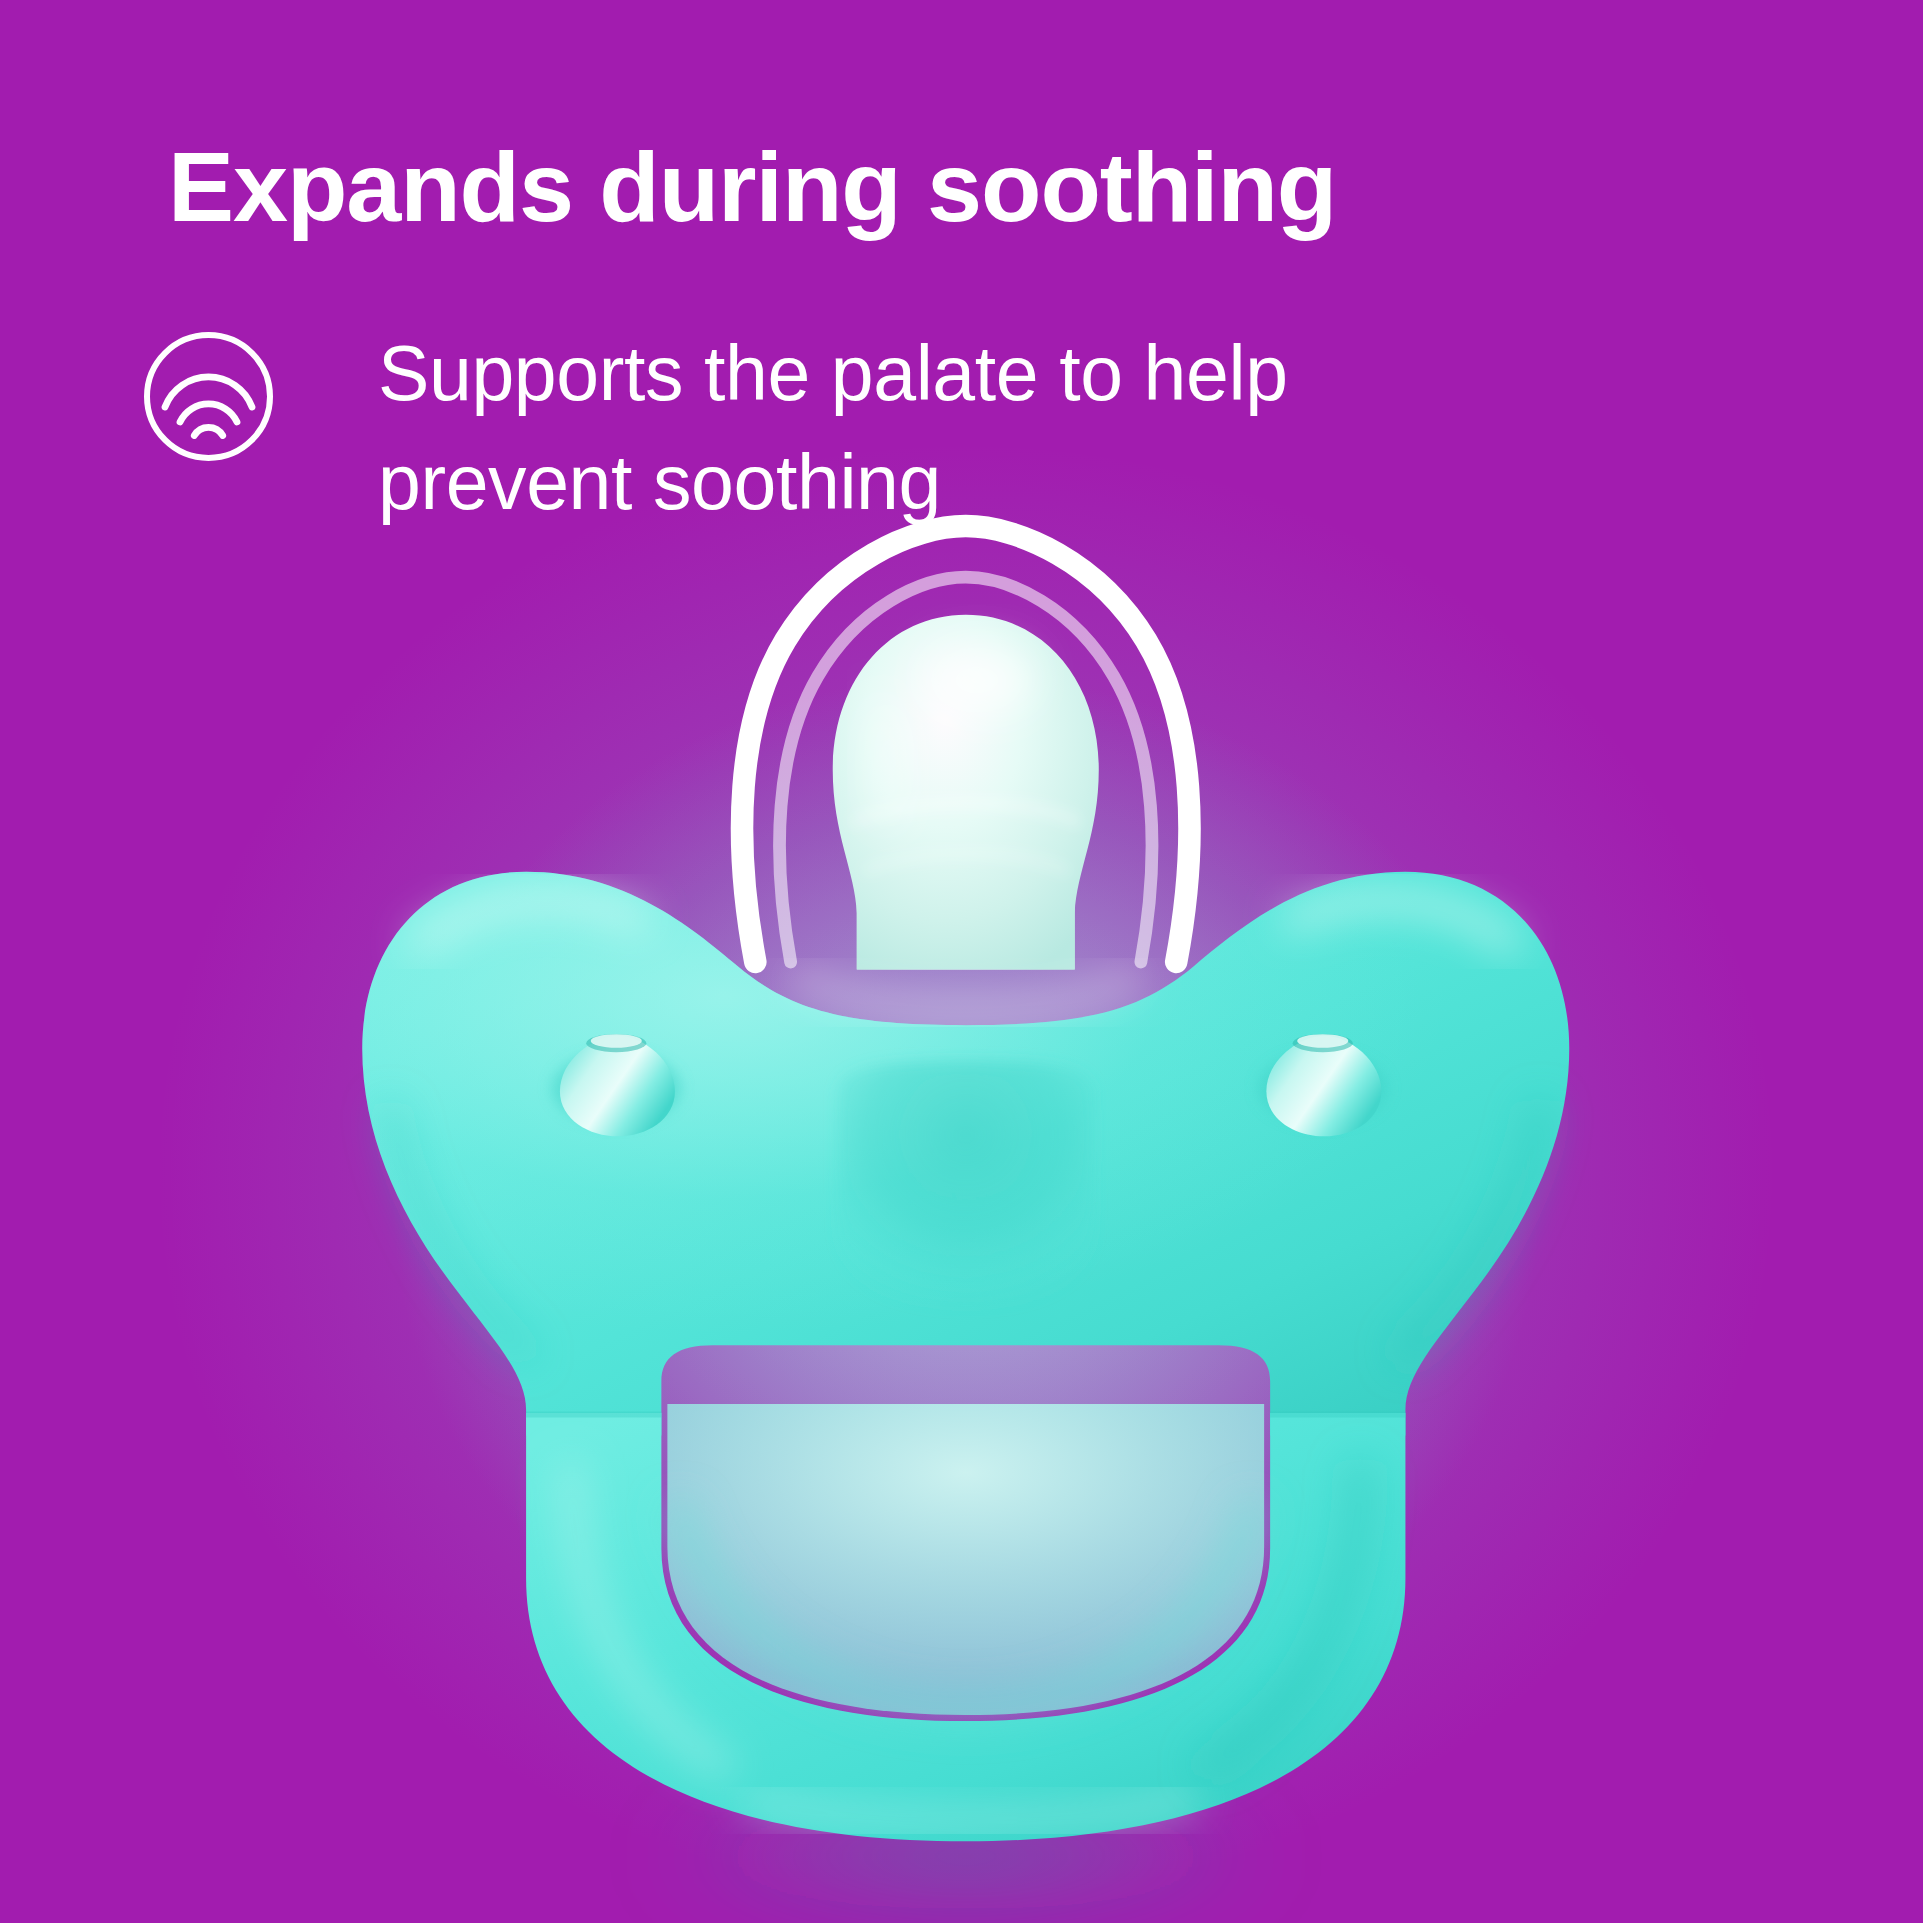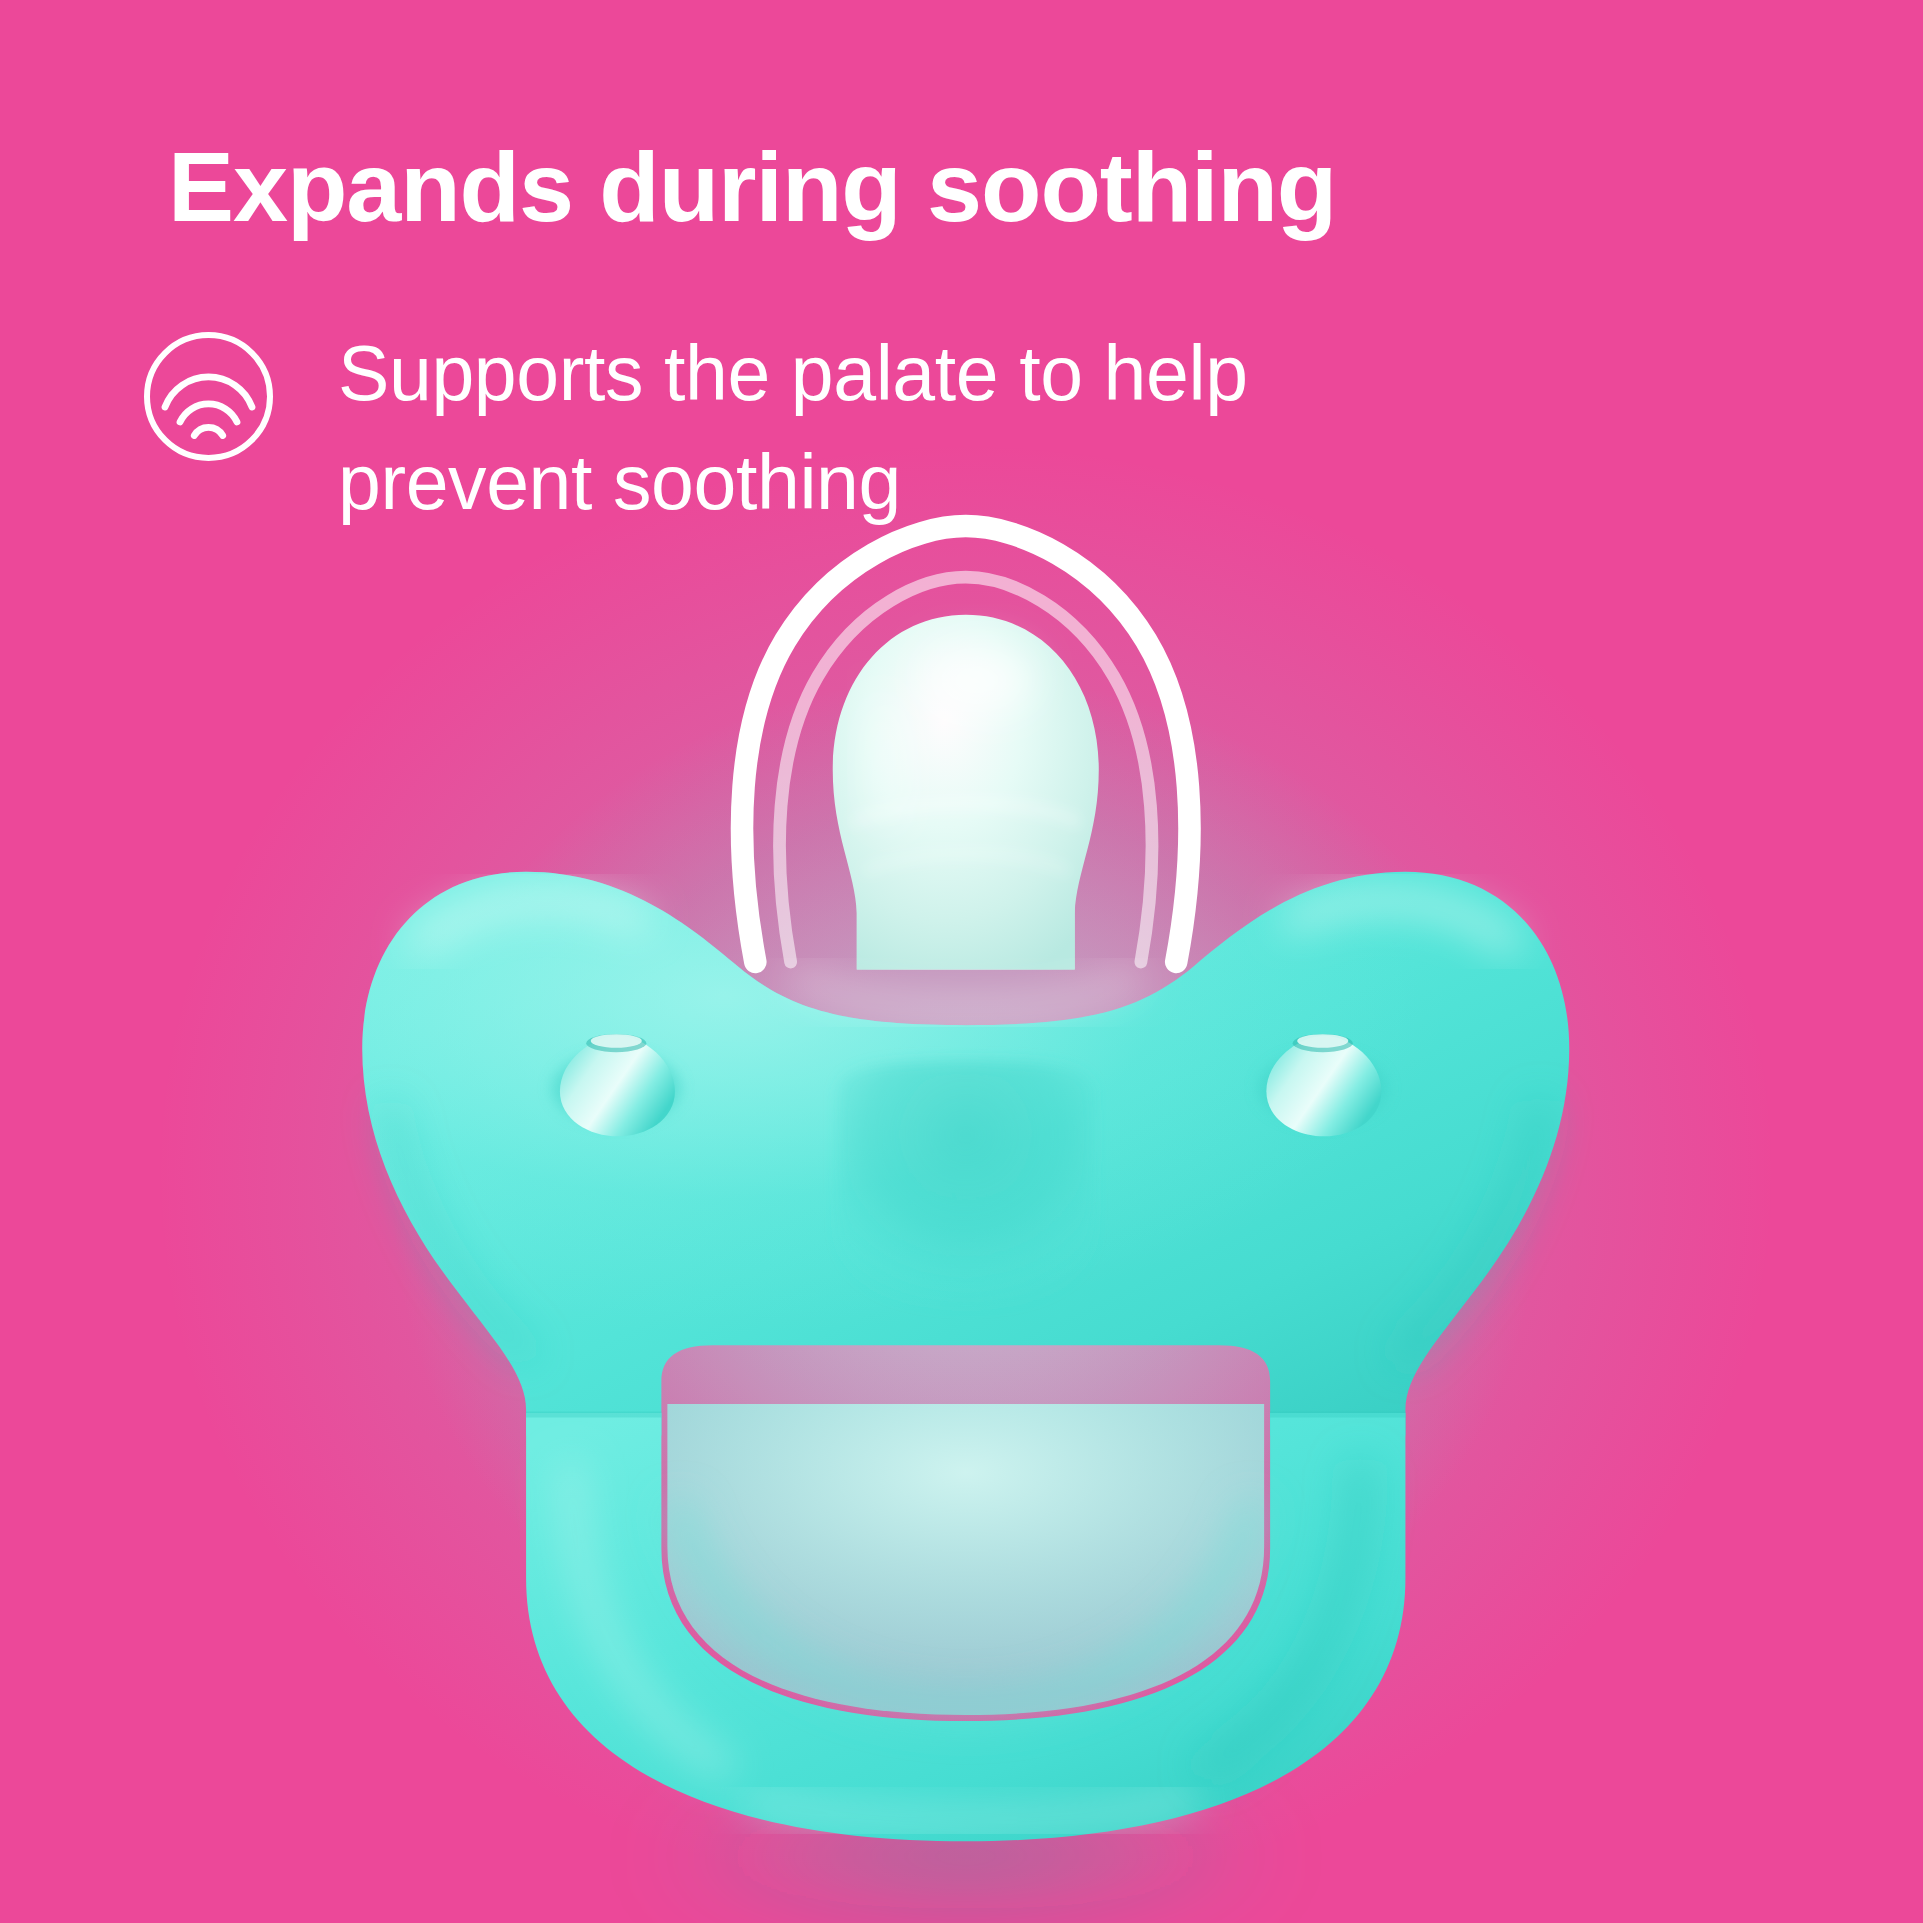--- a/index.html
+++ b/index.html
@@ -6,21 +6,21 @@
     margin: 0;
     padding: 0;
     background: #4fccc8;
   }
   #stage {
     position: relative;
     width: 1924px;
     height: 1924px;
     overflow: hidden;
     font-family: "Liberation Sans", sans-serif;
-    background: #ec4899;
+    background: #a21caf;
   }
 
   
   .bg-glow {
     position: absolute;
     inset: 0;
     background:
       radial-gradient(ellipse 736px 676px at 966px 1202px,
         rgba(190, 248, 240, 0.55) 0%,
         rgba(150, 238, 230, 0.34) 34%,
@@ -50,20 +50,21 @@
     letter-spacing: -1.1px;
     line-height: 1.0;
     white-space: nowrap;
   }
   .feature-row {
     position: absolute;
     left: 141px;
     top: 323px;
     display: flex;
     align-items: flex-start;
+    gap: 40px;
   }
   .feature-icon {
     width: 135px;
     height: 135px;
     flex: 0 0 135px;
     margin-top: 6px;
   }
   .feature-text {
     margin-left: 62px;
     margin-top: -4.5px;

